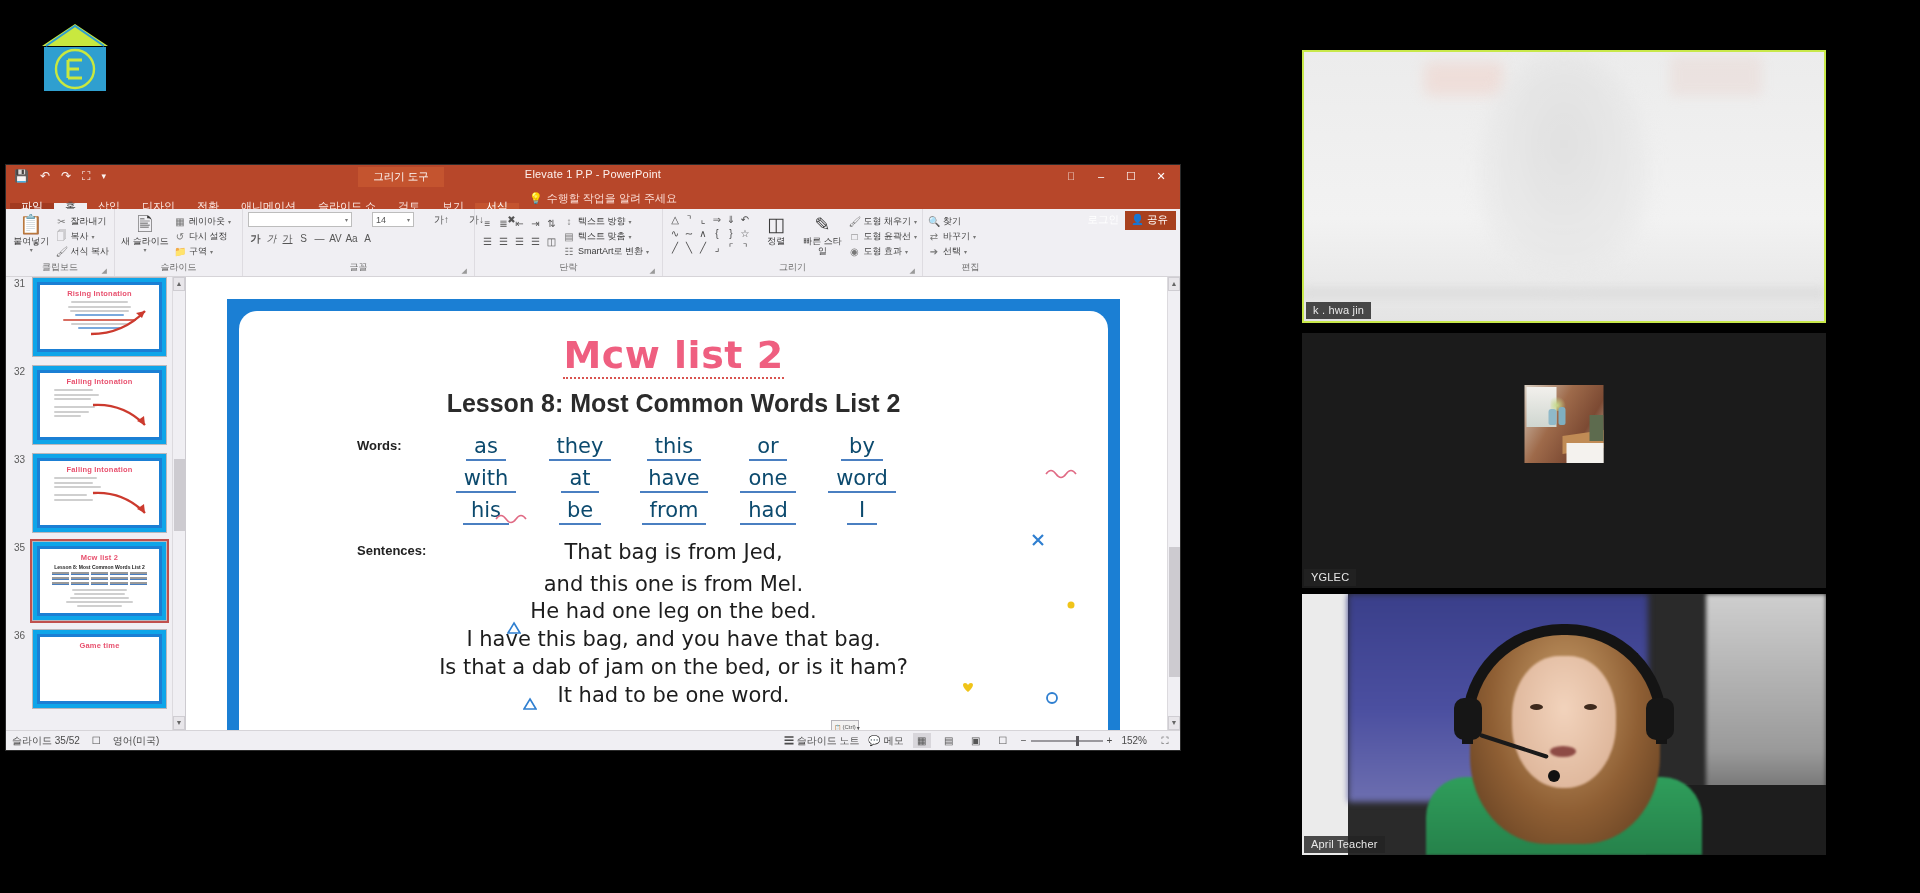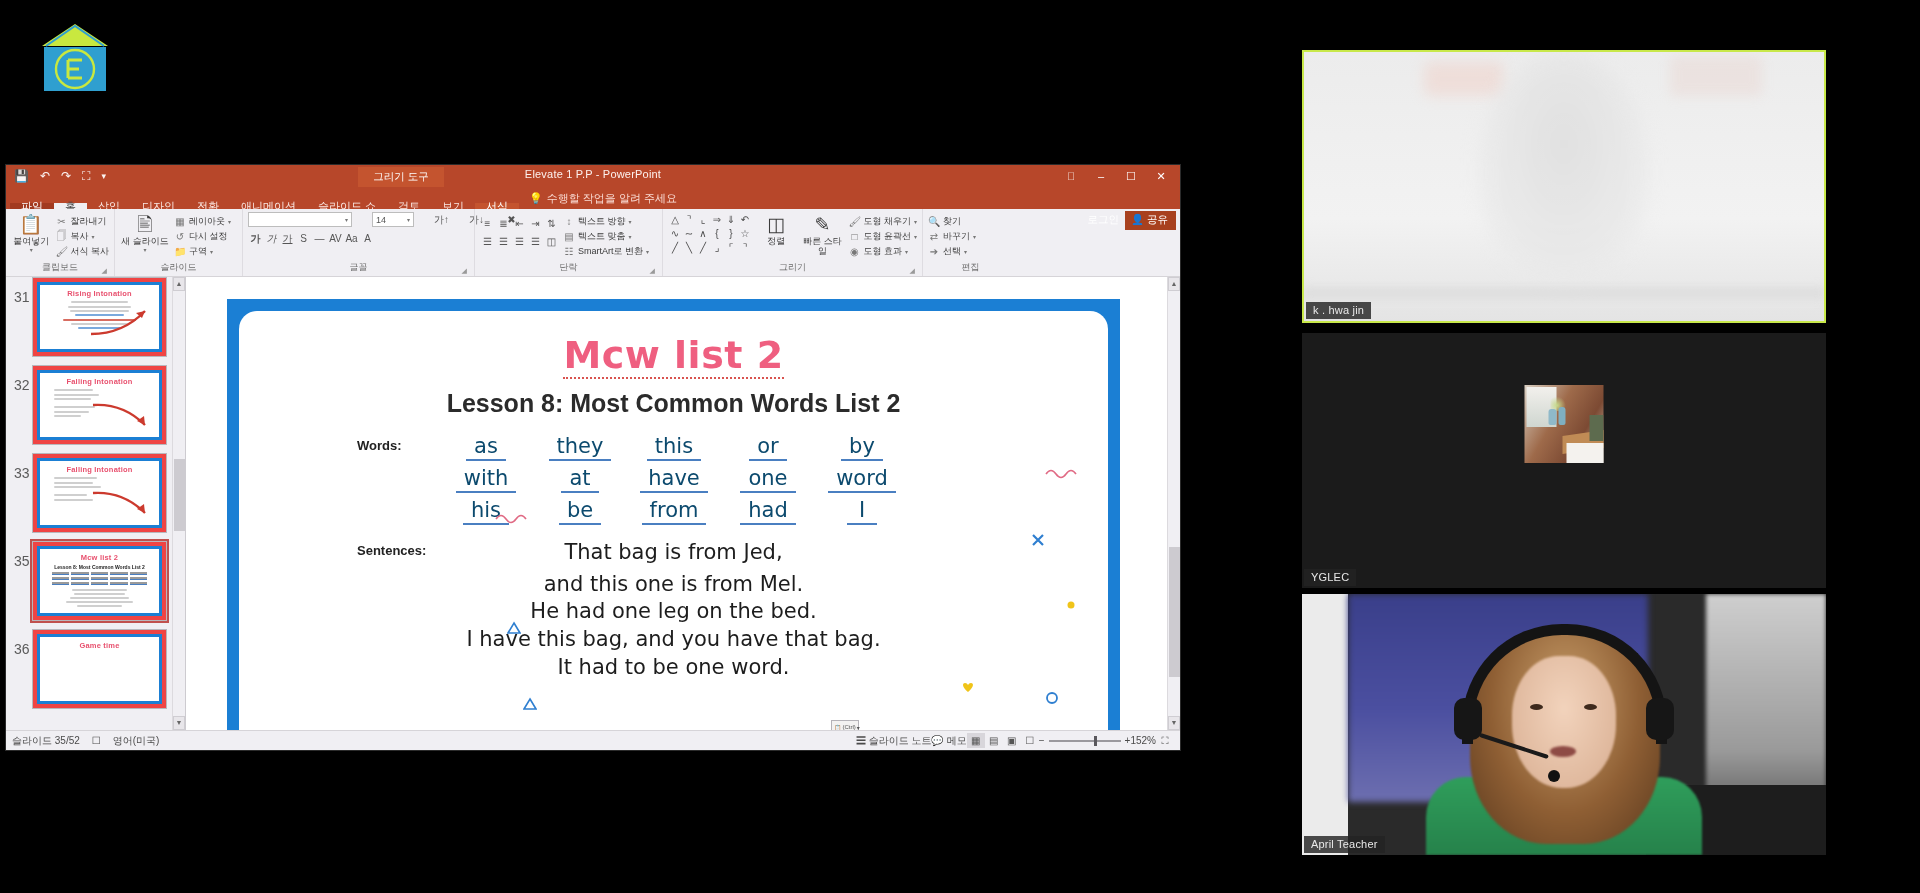--- a/index.html
+++ b/index.html
@@ -116,24 +116,24 @@
                    font-size:10px; color:#4a4a4a; }
 
   
   .ppt-work { position: relative; height: 100%; display: flex; background: #fff; }
   .thumbs {
     width: 180px; background: #f0eff3; border-right: 1px solid #cdcbd0;
     position: relative; overflow: hidden;
   }
   .thumb-item { position: relative; padding: 4px 18px 4px 26px; }
   .thumb-num {
-    position: absolute; left: 8px; top: 16px; font-size: 14px; color: #5a5a5a;
+    position: absolute; left: 8px; top: 5px; font-size: 10px; color: #5a5a5a;
   }
   .thumb-card {
-    position: relative; background: #ef4444; border: 1px solid #b9b7bc;
+    position: relative; background: #0ea5e9; border: 1px solid #b9b7bc;
     height: 80px; overflow: hidden;
   }
   .thumb-card.sel { outline: 2px solid #c0504d; }
   .tminner { position: absolute; inset: 4px; border: 3px solid #1b7fd4; background: #fff;
              overflow:hidden; }
   .tmtitle { text-align: center; font-size: 7.5px; color: #e8506e; font-weight: bold; margin-top: 4px;
              letter-spacing:.2px;}
   .tmlines { padding: 3px 8px; }
   .tmline { height: 2px; background: #cfcfcf; margin-bottom: 2.5px; border-radius: 1px; }
   .tmline.sh { width: 55%; }
@@ -212,21 +212,21 @@
   .vscroll-right .sbtn2 { height:14px; background:#e8e6ea; border:1px solid #cfcdd2; font-size:7px;
                           text-align:center; color:#666; line-height:12px; }
 
   
   .statusbar {
     position:absolute; left:0; right:0; bottom:0; height:20px; background:#f0eff3;
     border-top:1px solid #d6d4d8; display:flex; align-items:center;
     font-size:10px; color:#4a4a4a; padding: 0 6px;
   }
   .statusbar .left { display:flex; align-items:center; gap:12px; }
-  .statusbar .right { margin-left:auto; display:flex; align-items:center; }
+  .statusbar .right { margin-left:auto; display:flex; align-items:center; gap:9px; }
   .viewbtn { width:18px; height:15px; display:flex; align-items:center; justify-content:center;
              font-size:10px; color:#555; }
   .viewbtn.active { background:#d8d6db; }
   .zoomslider { display:flex; align-items:center; gap:4px; }
   .zbar { width:72px; height:2px; background:#9b999e; position:relative; }
   .zbar i { position:absolute; left:45px; top:-4px; width:3px; height:10px; background:#5a585d; }
 
   
   .vid { position:absolute; background:#151515; overflow:hidden; }
   .namebadge {
@@ -733,20 +733,21 @@
               </div>
             </div>
 
             <div class="sent-wrap">
               <div class="sent-label">Sentences:</div>
               <div class="sent-list">
                 <p class="tight">That bag is from Jed,</p>
                 <p>and this one is from Mel.</p>
                 <p>He had one leg on the bed.</p>
                 <p>I have this bag, and you have that bag.</p>
+                <p>Is that a dab of jam on the bed, or is it ham?</p>
                 <p>It had to be one word.</p>
               </div>
             </div>
 
             <svg class="dec" style="left:256px;top:200px" width="34" height="14">
               <path d="M1 8 q5-7 10 0 q5 7 10 0 q5-7 10 0" stroke="#e06a84" fill="none" stroke-width="1.6"></path>
             </svg>
             <svg class="dec" style="left:806px;top:155px" width="34" height="14">
               <path d="M1 8 q5-7 10 0 q5 7 10 0 q5-7 10 0" stroke="#e06a84" fill="none" stroke-width="1.6"></path>
             </svg>

